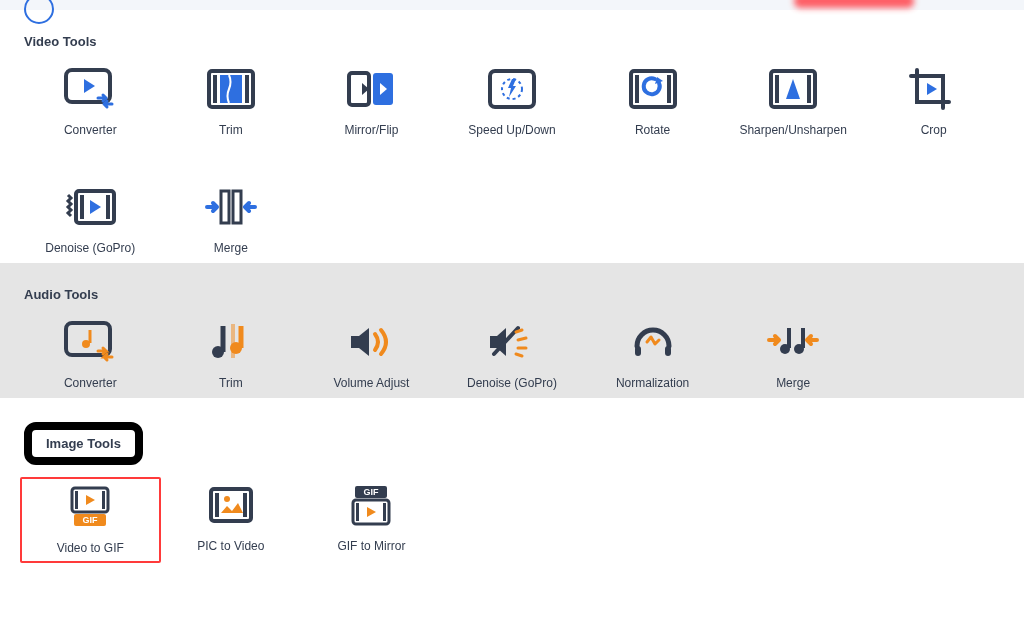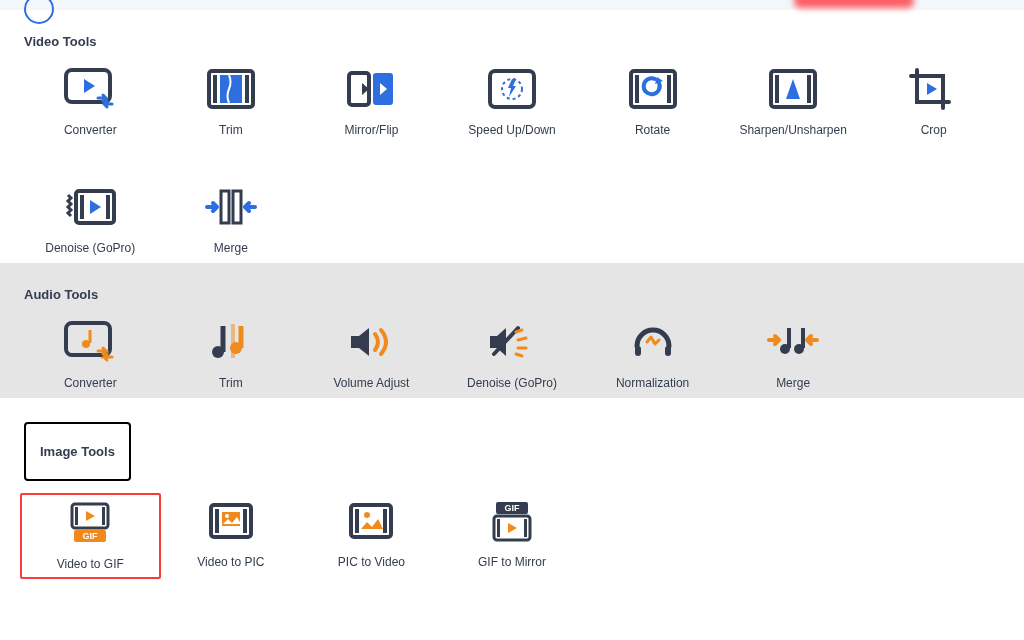--- a/index.html
+++ b/index.html
@@ -68,23 +68,23 @@
     align-items: center;
     justify-content: center;
     text-decoration: underline;
   }
   .tool-label {
     font-size: 12px;
     color: #333d4f;
     text-align: center;
   }
   .hl-title {
-    border: 2px solid #000000;
-    padding: 20px 14px;
-    border-radius: 4px;
+    border: 8px solid #000000;
+    padding: 6px 14px;
+    border-radius: 12px;
   }
   .hl-item {
     border: 2px solid #ff3a3a;
     border-radius: 2px;
     padding: 6px 4px;
     margin: -6px -4px;
   }
   
   svg { display: block; }
 </style>
@@ -310,33 +310,20 @@
           <rect x="9" y="5" width="3" height="18" fill="#333d4f"></rect>
             <rect x="36" y="5" width="3" height="18" fill="#333d4f"></rect>
           <polygon points="20,9 20,19 29,14" fill="#f08a1d"></polygon>
           <rect x="8" y="28" width="32" height="12" rx="2" fill="#f08a1d"></rect>
           <text x="24" y="37" text-anchor="middle" fill="#fff" font-size="9" font-weight="bold" font-family="Arial">GIF</text>
         </svg>
       </div>
       <div class="tool-label">Video to GIF</div>
     </div>
 
-    <div class="tool">
-      <div class="icon-slot">
-        <svg width="48" height="40" viewBox="0 0 48 40">
-          <rect x="4" y="4" width="40" height="32" rx="3" fill="none" stroke="#333d4f" stroke-width="4"></rect>
-          <rect x="8" y="8" width="4" height="24" fill="#333d4f"></rect>
-            <rect x="36" y="8" width="4" height="24" fill="#333d4f"></rect>
-          <rect x="15" y="11" width="18" height="14" fill="#f08a1d"></rect>
-          <circle cx="20" cy="15" r="2" fill="#fff"></circle>
-          <path d="M16 23 l5 -5 l4 4 l5 -6 l4 7 z" fill="#fff"></path>
-        </svg>
-      </div>
-      <div class="tool-label">Video to PIC</div>
-    </div>
 
     <div class="tool">
       <div class="icon-slot">
         <svg width="48" height="40" viewBox="0 0 48 40">
           <rect x="4" y="4" width="40" height="32" rx="3" fill="none" stroke="#333d4f" stroke-width="4"></rect>
           <rect x="8" y="8" width="4" height="24" fill="#333d4f"></rect>
             <rect x="36" y="8" width="4" height="24" fill="#333d4f"></rect>
           <circle cx="20" cy="14" r="3" fill="#f08a1d"></circle>
           <path d="M14 28 l6 -7 l5 5 l6 -8 l5 10 z" fill="#f08a1d"></path>
         </svg>

